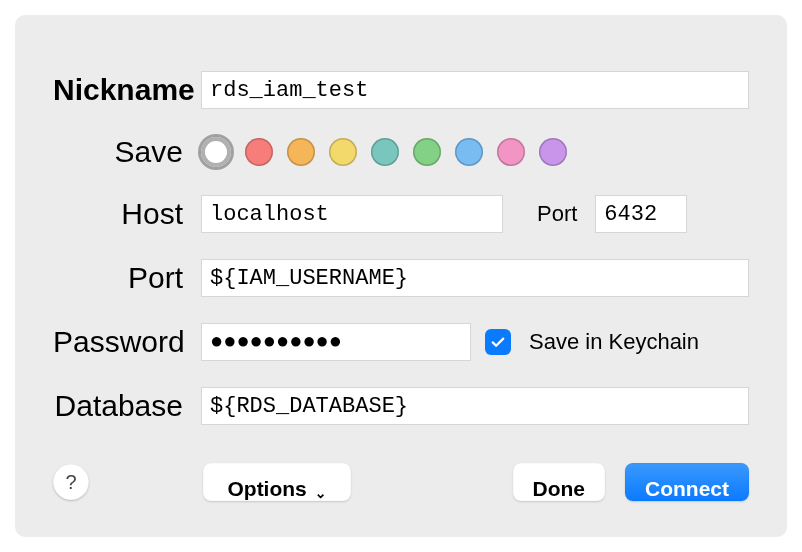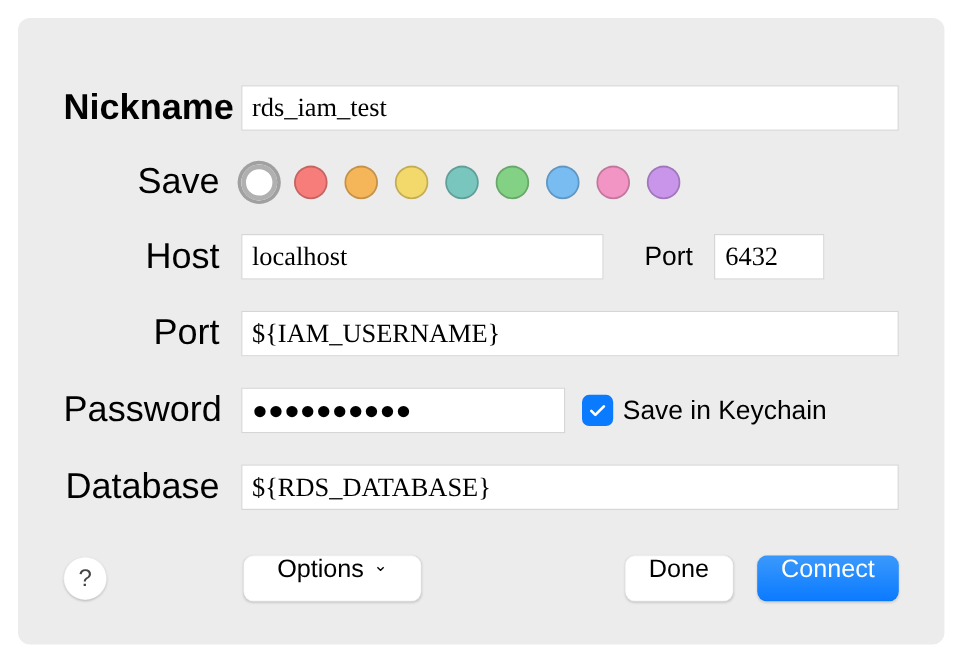--- a/index.html
+++ b/index.html
@@ -33,21 +33,21 @@
       color: #000;
     }
     .label.bold { font-weight: 700; }
     .field-area {
       flex: 1;
       display: flex;
       align-items: center;
       gap: 14px;
     }
     input[type="text"], input[type="password"] {
-      font-family: Liberation Serif, serif;
+      font-family: Liberation Mono, monospace;
       font-size: 22px;
       padding: 5px 8px;
       border: 1px solid #d6d6d6;
       border-radius: 0;
       background: #fff;
       color: #000;
       height: 38px;
     }
     .inp-full { width: 100%; }
     .inp-host { width: 302px; }
@@ -63,21 +63,21 @@
     }
     .swatch.selected {
       background: #fff;
       box-shadow: inset 0 0 0 4px #b0b0b0, 0 0 0 3px #a0a0a0;
       width: 30px; height: 30px;
     }
     .swatch:not(.selected) {
       box-shadow: inset 0 0 0 1.5px rgba(0,0,0,0.2);
     }
 
-    .checkbox-wrap { display: flex; align-items: flex-end; gap: 8px; }
+    .checkbox-wrap { display: flex; align-items: flex-end; gap: 18px; }
     .mac-check {
       width: 26px; height: 26px; border-radius: 6px;
       background: #0a7aff;
       display: flex; align-items: center; justify-content: center;
       cursor: pointer;
     }
     .mac-check svg { width: 18px; height: 18px; }
     .check-label { font-size: 22px; color: #000; }
 
     .footer {
@@ -93,27 +93,28 @@
       display: flex; align-items: center; justify-content: center;
       font-size: 20px; color: #444;
       cursor: pointer;
       margin-right: 114px;
     }
     .btn {
       height: 38px;
       border-radius: 8px;
       font-size: 21px;
       padding: 0 20px;
-      display: flex; align-items: flex-start; justify-content: center;
+      display: flex; align-items: flex-end; justify-content: center;
       background: #fff;
       color: #000;
       box-shadow: 0 1px 2px rgba(0,0,0,0.15), inset 0 0 0 0.5px rgba(0,0,0,0.05);
       cursor: pointer;
       border: none;
       gap: 8px;
+      font-weight: bold;
     }
     .btn.primary {
       background: linear-gradient(#3b99fc, #0a7aff);
       color: #fff;
     }
     .options-btn { width: 148px; justify-content: center; }
     .spacer { flex: 1; }
     .done-wrap { display:flex; gap: 20px; }
     .chevron { font-size: 14px; }
   </style>

